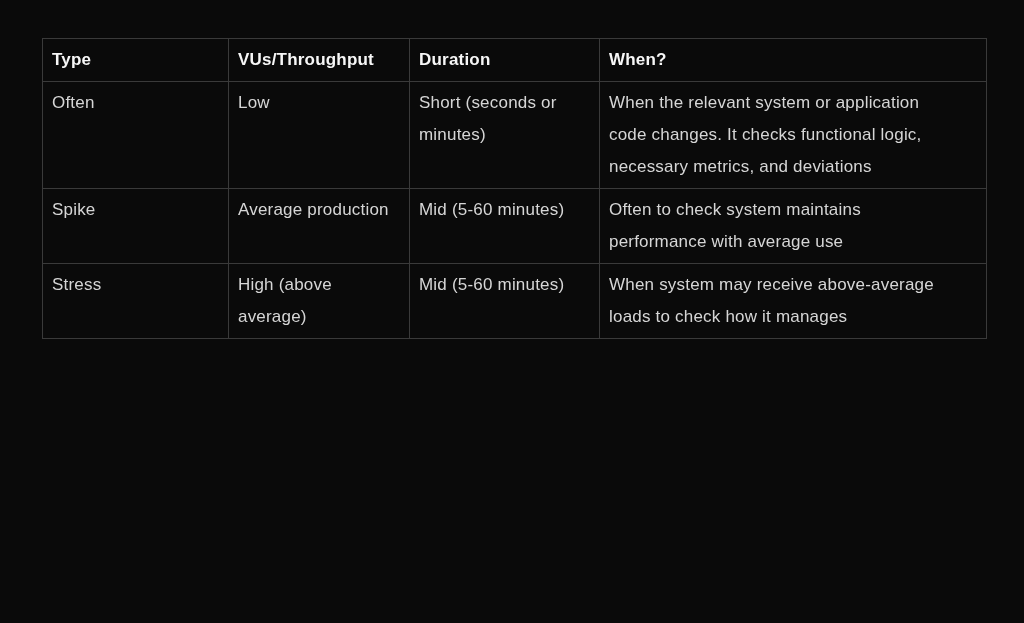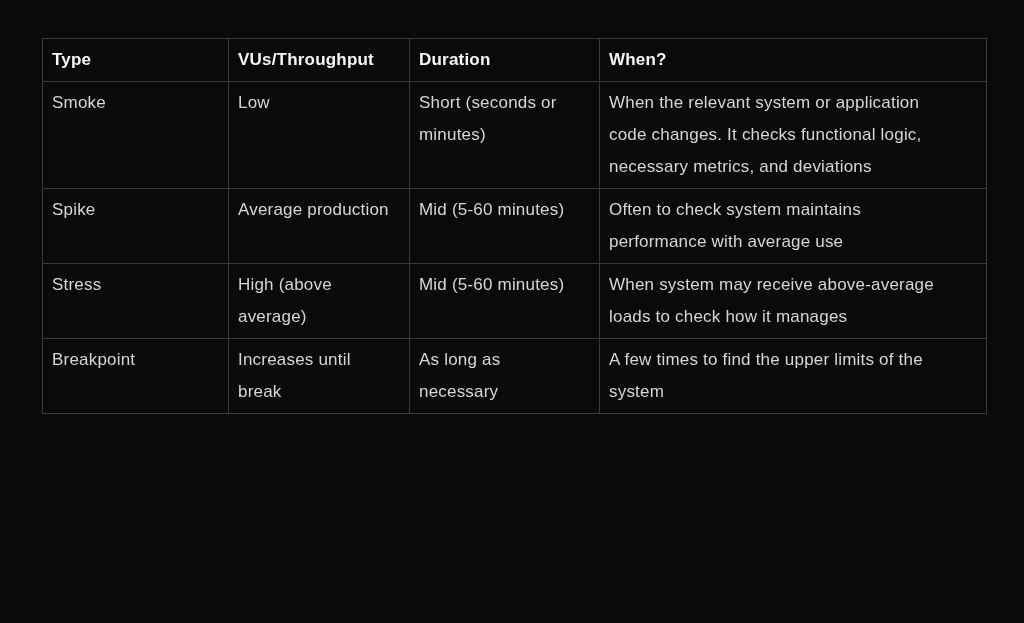--- a/index.html
+++ b/index.html
@@ -62,21 +62,21 @@
       <tr>
         <th>Type</th>
         <th>VUs/Throughput</th>
         <th>Duration</th>
         <th>When?</th>
       </tr>
     </thead>
     <tbody>
       <tr>
         <td>
-          <span class="line">Smoke</span>
+          <span class="line">Often</span>
         </td>
         <td>
           <span class="line">Low</span>
         </td>
         <td>
           <span class="line">Short (seconds or</span>
           <span class="line">minutes)</span>
         </td>
         <td>
           <span class="line">When the relevant system or application</span>
@@ -108,34 +108,17 @@
           <span class="line">average)</span>
         </td>
         <td>
           <span class="line">Mid (5-60 minutes)</span>
         </td>
         <td>
           <span class="line">When system may receive above-average</span>
           <span class="line">loads to check how it manages</span>
         </td>
       </tr>
-      <tr>
-        <td>
-          <span class="line">Breakpoint</span>
-        </td>
-        <td>
-          <span class="line">Increases until</span>
-          <span class="line">break</span>
-        </td>
-        <td>
-          <span class="line">As long as</span>
-          <span class="line">necessary</span>
-        </td>
-        <td>
-          <span class="line">A few times to find the upper limits of the</span>
-          <span class="line">system</span>
-        </td>
-      </tr>
     </tbody>
   </table>
 </div>
 
 <div class="footnote">VU - Virtual User</div>
 
 </body></html>

